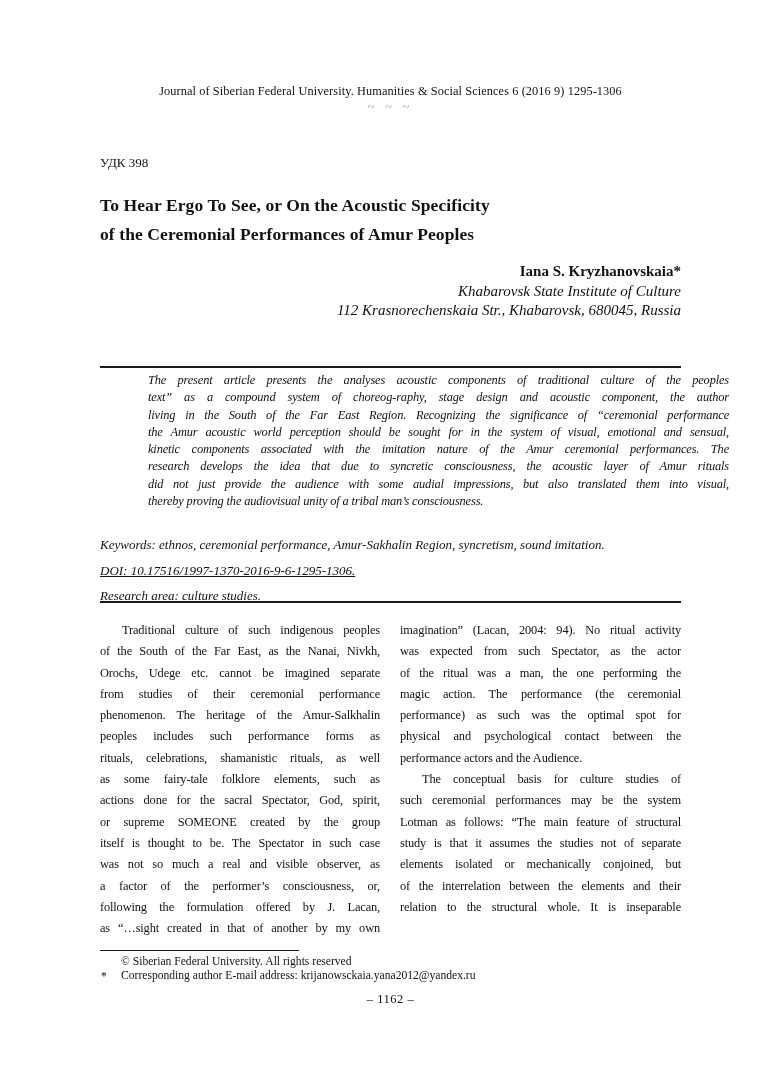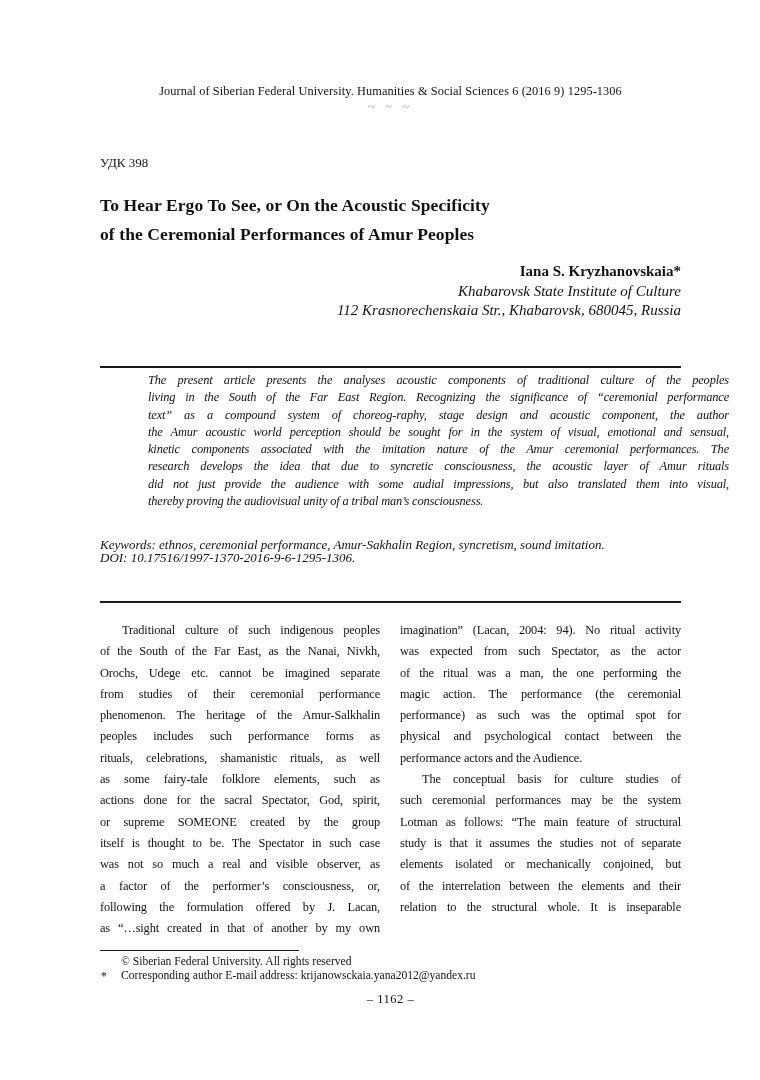--- a/index.html
+++ b/index.html
@@ -80,21 +80,21 @@
     line-height: 17.3px;
     margin-left: 48px;
   }
   .meta-line {
     position: absolute;
     left: 100px; width: 581px;
     font-style: italic;
     font-size: 13px;
   }
   .meta-keywords { top: 537px; }
-  .meta-doi { top: 550px; }
+  .meta-doi { top: 563px; text-decoration: underline; }
   .meta-research { top: 588px; }
   .col {
     position: absolute;
     top: 620px;
     font-size: 12.4px;
     line-height: 21.3px;
   }
   .col-left { left: 100px; width: 280px; }
   .col-right { left: 400px; width: 281px; }
   .jl {
@@ -152,33 +152,34 @@
     <div class="name">Iana S. Kryzhanovskaia*</div>
     <div class="aff">Khabarovsk State Institute of Culture</div>
     <div class="addr">112 Krasnorechenskaia Str., Khabarovsk, 680045, Russia</div>
   </div>
 
 
   <div class="rule rule-top"></div>
 
   <div class="abstract">
       <div class="jl">The present article presents the analyses acoustic components of traditional culture of the peoples</div>
+      <div class="jl">text” as a compound system of choreog-raphy, stage design and acoustic component, the author</div>
       <div class="jl">living in the South of the Far East Region. Recognizing the significance of “ceremonial performance</div>
-      <div class="jl">text” as a compound system of choreog-raphy, stage design and acoustic component, the author</div>
       <div class="jl">the Amur acoustic world perception should be sought for in the system of visual, emotional and sensual,</div>
       <div class="jl">kinetic components associated with the imitation nature of the Amur ceremonial performances. The</div>
       <div class="jl">research develops the idea that due to syncretic consciousness, the acoustic layer of Amur rituals</div>
       <div class="jl">did not just provide the audience with some audial impressions, but also translated them into visual,</div>
       <div class="jl jl-end">thereby proving the audiovisual unity of a tribal man’s consciousness.</div>
     </div>
 
   <div class="meta-line meta-keywords">Keywords: ethnos, ceremonial performance, Amur-Sakhalin Region, syncretism, sound imitation.</div>
 
   <div class="meta-line meta-doi">DOI: 10.17516/1997-1370-2016-9-6-1295-1306.</div>
 
+  <div class="meta-line meta-research">Research area: culture studies.</div>
 
   <div class="rule rule-mid"></div>
 
   <div class="col col-left">
       <div class="jl jl-indent">Traditional culture of such indigenous peoples</div>
       <div class="jl">of the South of the Far East, as the Nanai, Nivkh,</div>
       <div class="jl">Orochs, Udege etc. cannot be imagined separate</div>
       <div class="jl">from studies of their ceremonial performance</div>
       <div class="jl">phenomenon. The heritage of the Amur-Salkhalin</div>
       <div class="jl">peoples includes such performance forms as</div>

